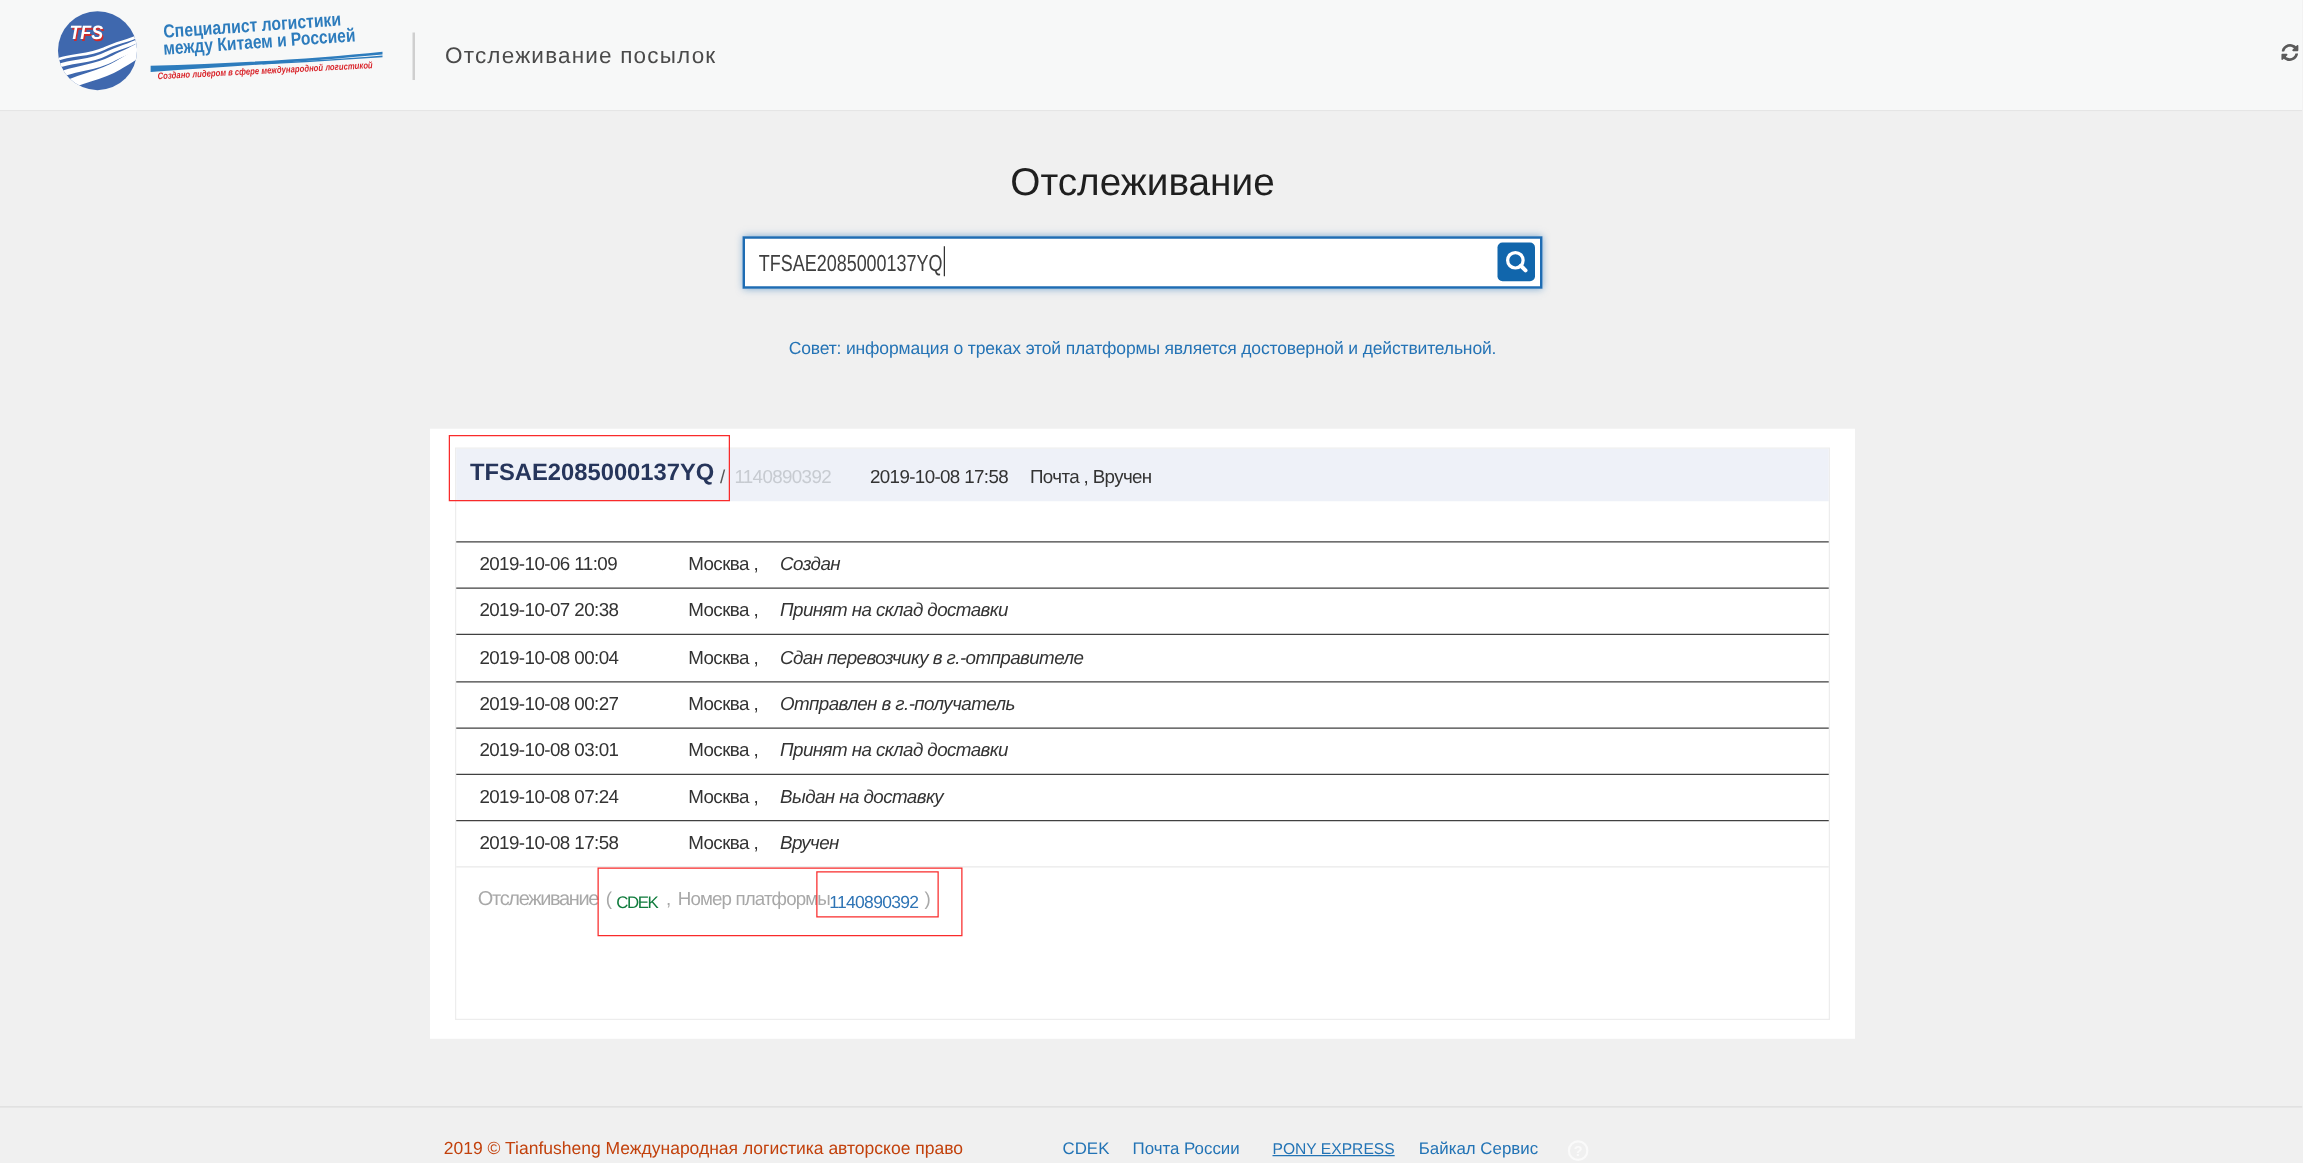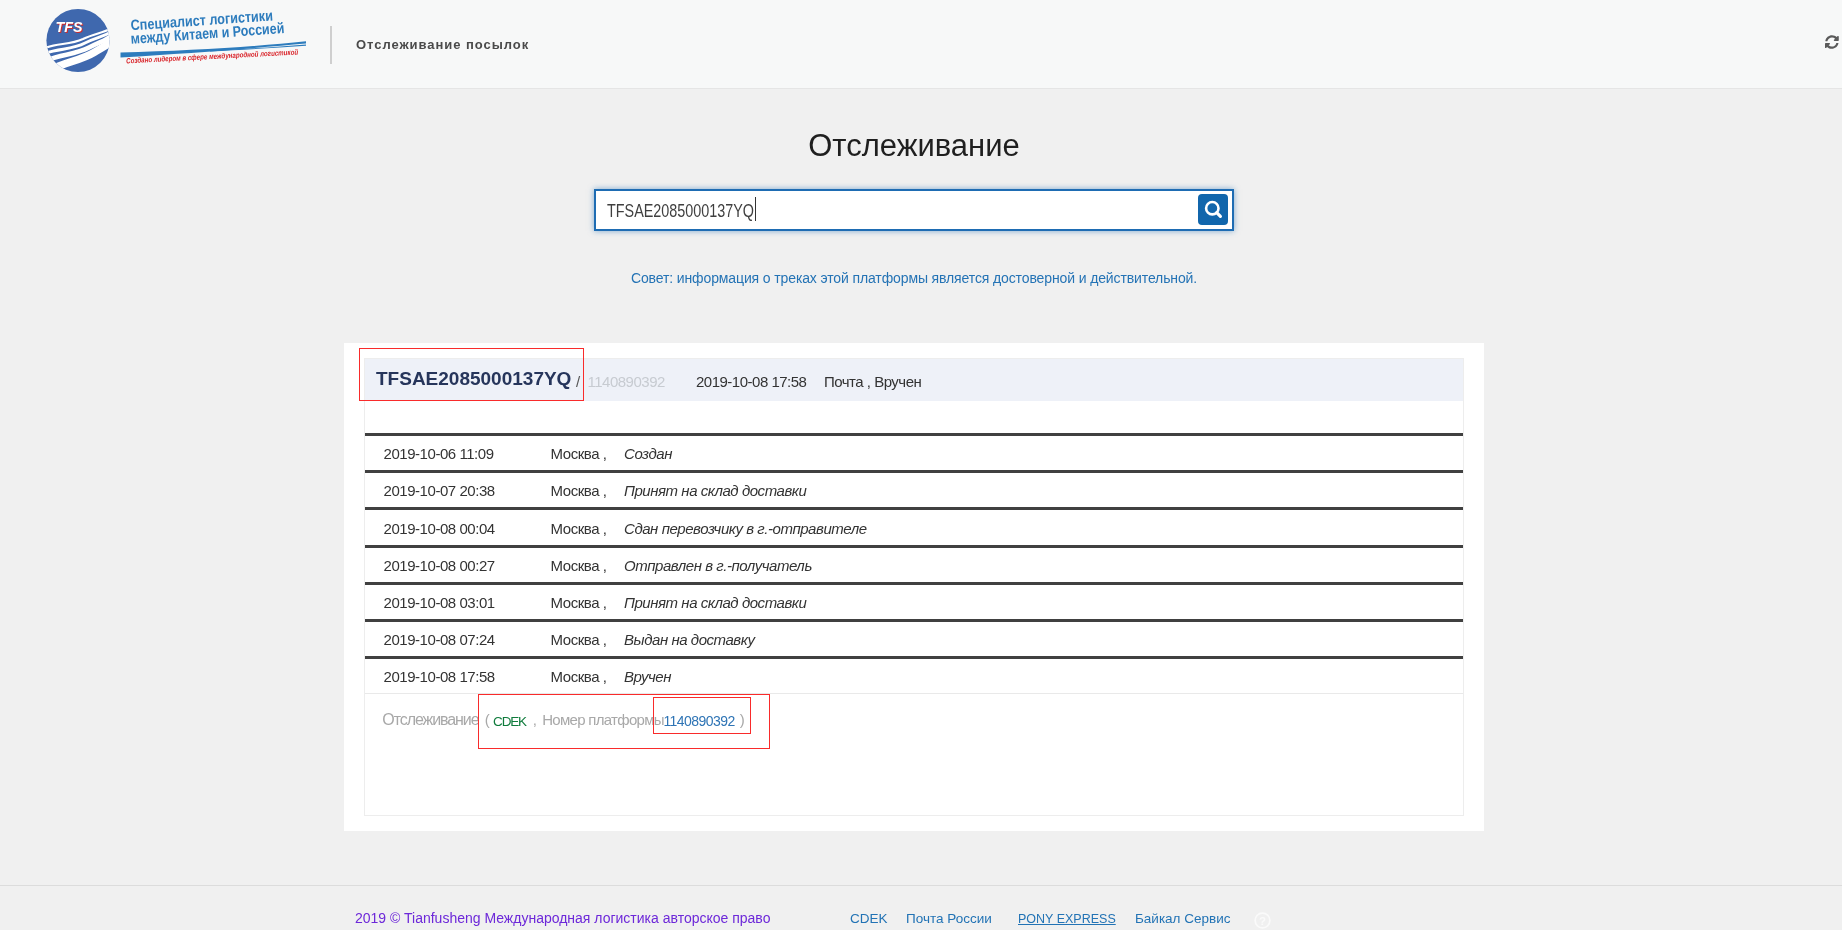--- a/index.html
+++ b/index.html
@@ -1,48 +1,48 @@
 <!DOCTYPE html>
 <html><head>
 <meta charset="utf-8">
 <style>
   * { margin:0; padding:0; box-sizing:border-box; }
   html,body { width:1842px; height:930px; overflow:hidden; }
   body { background:#f0f0f0; font-family:"Liberation Sans",sans-serif; position:relative; }
   .abs { position:absolute; }
   #header { left:0; top:0; width:1842px; height:89px; background:#f7f8f8; border-bottom:1px solid #e5e5e5; }
   #divider { left:330px; top:26px; width:2px; height:38px; background:#cfcfcf; }
-  #htitle { left:356px; top:36px; font-size:13px; font-weight:bold; letter-spacing:0.95px; color:#4a4a4a; line-height:17px; }
+  #htitle { left:356px; top:36px; font-size:18px; font-weight:normal; letter-spacing:0.95px; color:#4a4a4a; line-height:17px; }
   #h1 { left:344px; top:129.7px; width:1140px; text-align:center; font-size:31px; color:#1f1f1f; line-height:31px; }
   #input { left:594px; top:189px; width:640px; height:42px; background:#fff; border:2px solid #1e6cb3; box-shadow:0 0 6px rgba(30,110,180,0.55); }
   #itext { left:607px; top:201.2px; font-size:18.5px; color:#3f3f3f; line-height:20px; transform:scaleX(0.777); transform-origin:left top; white-space:pre; }
   #caret { left:755px; top:197px; width:1px; height:24px; background:#333; }
   #sbtn { left:1198px; top:194px; width:30px; height:31px; background:#1166ac; border-radius:4px; }
   #hint { left:344px; top:267.5px; width:1140px; text-align:center; font-size:14px; letter-spacing:-0.12px; color:#2473b5; line-height:20px; }
   #card { left:344px; top:343px; width:1140px; height:488px; background:#fff; }
   #inner { left:364px; top:357.5px; width:1100px; height:458.5px; border:1px solid #ededed; }
   #hrow { position:relative; width:100%; height:42px; background:#eef1f8; }
   #trk { left:11px; top:9.4px; font-size:19px; font-weight:bold; color:#26355b; line-height:22px; }
   #slash { left:211px; top:15.9px; font-size:15px; color:#555; line-height:16px; }
   #gnum { left:222.5px; top:15.55px; font-size:15px; letter-spacing:-0.5px; color:#c7cbd1; line-height:16px; }
   #hdate { left:331px; top:15.55px; font-size:15px; letter-spacing:-0.5px; color:#333; line-height:16px; }
   #hloc { left:459px; top:15.55px; font-size:15px; letter-spacing:-0.5px; color:#333; line-height:16px; }
   #spacer { height:32.5px; }
-  .row { position:relative; height:37.2px; border-top:3px solid #404040; font-size:15px; letter-spacing:-0.45px; color:#333; }
+  .row { position:relative; height:37.2px; border-top:1px solid #404040; font-size:15px; letter-spacing:-0.45px; color:#333; }
   .row span { position:absolute; top:10.15px; line-height:16px; }
   .d { left:18.5px; }
   .l { left:185.6px;text-align:center; }
   .s { left:259px;font-style:italic; }
   #trow { position:relative; height:121.6px; border-top:1px solid #e9e9e9; color:#a8a8a8; }
   #trow span { position:absolute; line-height:16px; }
   #redbox1 { left:358.5px; top:348px; width:225.5px; height:53px; border:1.5px solid #f92b2b; }
   #redbox2 { left:477.5px; top:694px; width:292.5px; height:55px; border:1.5px solid #f92b2b; }
   #redbox3 { left:653px; top:697px; width:98px; height:37px; border:1.5px solid #f92b2b; }
   #fline { left:0; top:885px; width:1842px; height:1px; background:#dcdcdc; }
-  #copy { left:355px; top:909.8px; font-size:14px; color:#6d28d9; line-height:16px; }
+  #copy { left:355px; top:909.8px; font-size:14px; color:#c2410c; line-height:16px; }
   .flink { top:910.8px; font-size:13.5px; color:#2273b5; line-height:16px; }
   #fl5 { font-size:15.5px; }
   .grn { color:#0f7b3c; }
   .blu { color:#2e74b5; }
 </style>
 </head>
 <body>
   <div class="abs" id="header"></div>
   <svg class="abs" style="left:40px;top:5px;" width="300" height="80" viewBox="0 0 300 80">
     <defs>

